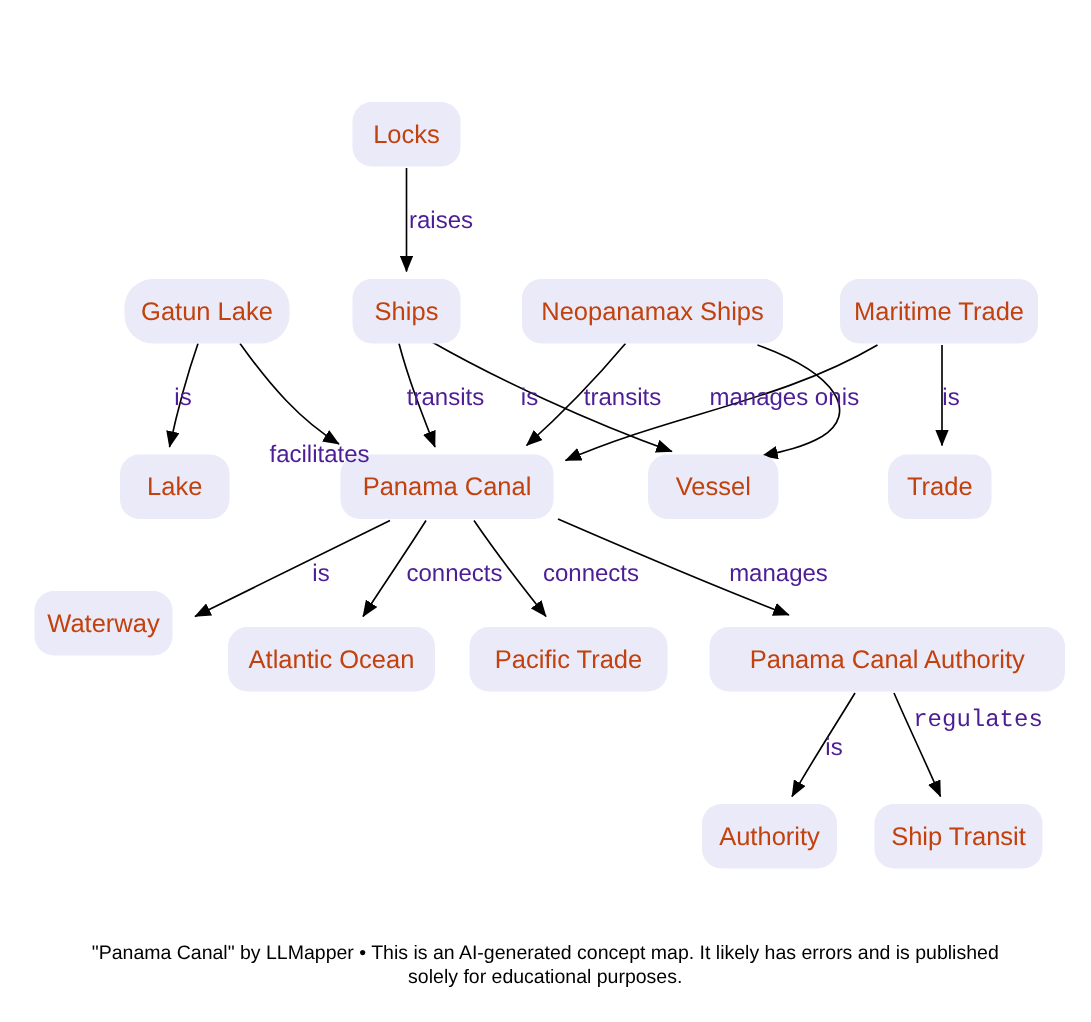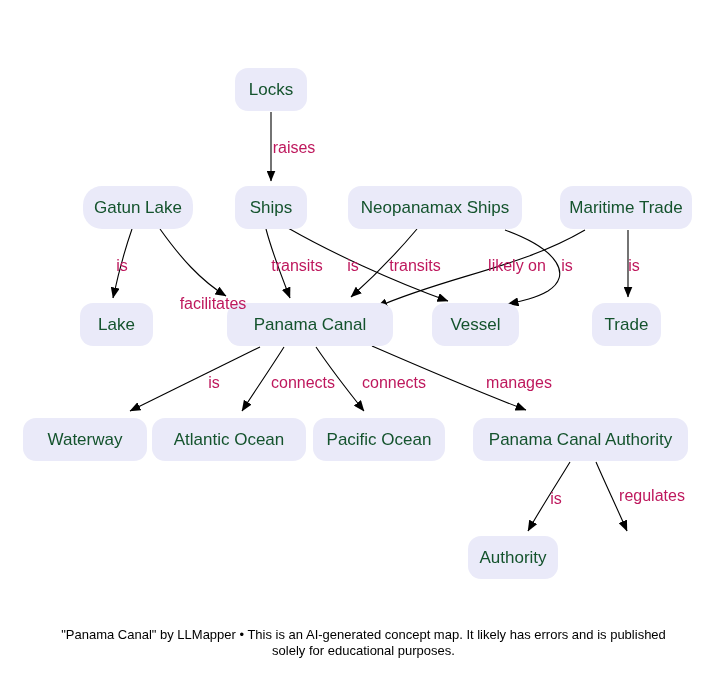--- a/index.html
+++ b/index.html
@@ -25,29 +25,29 @@
   .node {
     position: absolute;
     height: 43px;
     background: #EAEAF9;
     border-radius: 13px;
     display: flex;
     align-items: center;
     justify-content: center;
     font-size: 17px;
     line-height: 1;
-    color: #14532d;
+    color: #c2410c;
     white-space: nowrap;
   }
   .edge-label {
     position: absolute;
     transform: translateX(-50%);
     font-size: 16px;
     line-height: 1;
-    color: #be185d;
+    color: #4c1d95;
     white-space: nowrap;
   }
   .footer {
     position: absolute;
     left: 0;
     top: 627px;
     width: 727px;
     text-align: center;
     font-size: 13px;
     line-height: 16px;
@@ -81,43 +81,44 @@
     <path class="edge" d="M570,462 C556,485 541,508 528,531" marker-end="url(#arrow)"></path>
     <path class="edge" d="M596,462 C606,485 617,508 627,531" marker-end="url(#arrow)"></path>
   </svg>
 
   <div class="node" style="left:235px; top:68px;  width:72px;">Locks</div>
   <div class="node" style="left:83px;  top:186px; width:110px;border-radius:19px;">Gatun Lake</div>
   <div class="node" style="left:235px; top:186px; width:72px;">Ships</div>
   <div class="node" style="left:348px; top:186px; width:174px;">Neopanamax Ships</div>
   <div class="node" style="left:80px;  top:303px; width:73px;">Lake</div>
   <div class="node" style="left:560px; top:186px; width:132px;">Maritime Trade</div>
-  <div class="node" style="left:227px; top:303px; width:166px;">Panama Canal</div>
+  <div class="node" style="left:227px; top:303px; width:142px;">Panama Canal</div>
   <div class="node" style="left:432px; top:303px; width:87px;">Vessel</div>
   <div class="node" style="left:592px; top:303px; width:69px;">Trade</div>
-  <div class="node" style="left:23px;  top:418px; width:124px;">Waterway</div>
-  <div class="node" style="left:152px; top:418px; width:154px;">Atlantic Ocean</div>
-  <div class="node" style="left:313px; top:418px; width:132px;">Pacific Ocean</div>
-  <div class="node" style="left:473px; top:418px; width:215px;">Panama Canal Authority</div>
+  <div class="node" style="left:23px;  top:394px; width:92px;">Waterway</div>
+  <div class="node" style="left:152px; top:418px; width:138px;">Atlantic Ocean</div>
+  <div class="node" style="left:313px; top:418px; width:132px;">Pacific Trade</div>
+  <div class="node" style="left:473px; top:418px; width:237px;">Panama Canal Authority</div>
   <div class="node" style="left:468px; top:536px; width:90px;">Authority</div>
+  <div class="node" style="left:583px; top:536px; width:112px;">Ship Transit</div>
 
   <span class="edge-label" style="left:294px; top:140px;">raises</span>
   <span class="edge-label" style="left:122px; top:258px;">is</span>
   <span class="edge-label" style="left:213px; top:258px;margin-top:38px;">facilitates</span>
   <span class="edge-label" style="left:297px; top:258px;">transits</span>
   <span class="edge-label" style="left:353px; top:258px;">is</span>
   <span class="edge-label" style="left:415px; top:258px;">transits</span>
-  <span class="edge-label" style="left:517px; top:258px;">likely on</span>
+  <span class="edge-label" style="left:517px; top:258px;">manages on</span>
   <span class="edge-label" style="left:567px; top:258px;">is</span>
   <span class="edge-label" style="left:634px; top:258px;">is</span>
   <span class="edge-label" style="left:214px; top:375px;">is</span>
   <span class="edge-label" style="left:303px; top:375px;">connects</span>
   <span class="edge-label" style="left:394px; top:375px;">connects</span>
   <span class="edge-label" style="left:519px; top:375px;">manages</span>
   <span class="edge-label" style="left:556px; top:491px;">is</span>
-  <span class="edge-label" style="left:652px; top:488px;">regulates</span>
+  <span class="edge-label" style="left:652px; top:472px;font-family:Liberation Mono, monospace;">regulates</span>
 
   <div class="footer">
     <div>"Panama Canal" by LLMapper • This is an AI-generated concept map. It likely has errors and is published</div>
     <div>solely for educational purposes.</div>
   </div>
 
 </div>
 
 </body></html>

